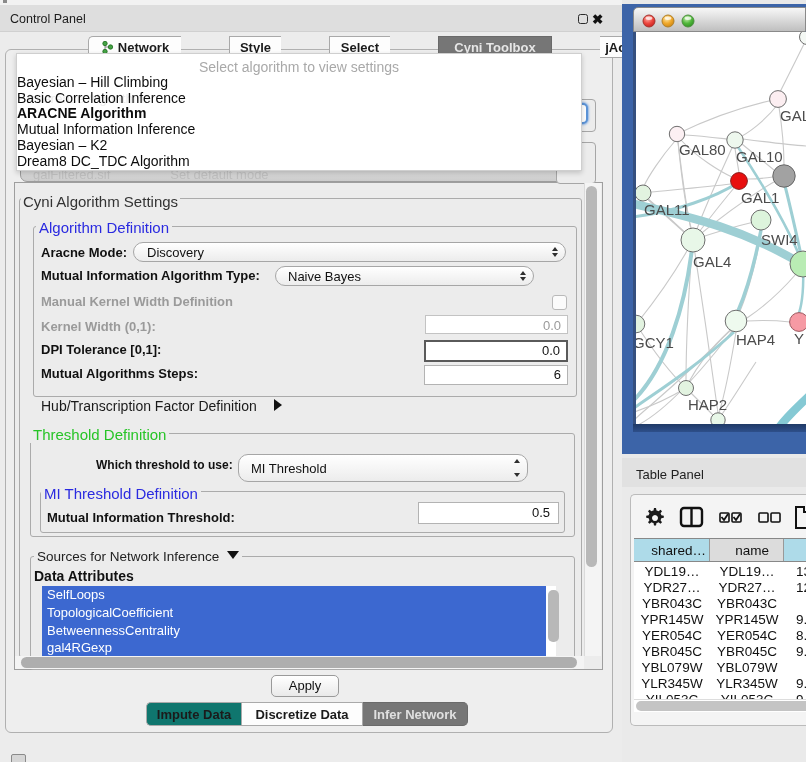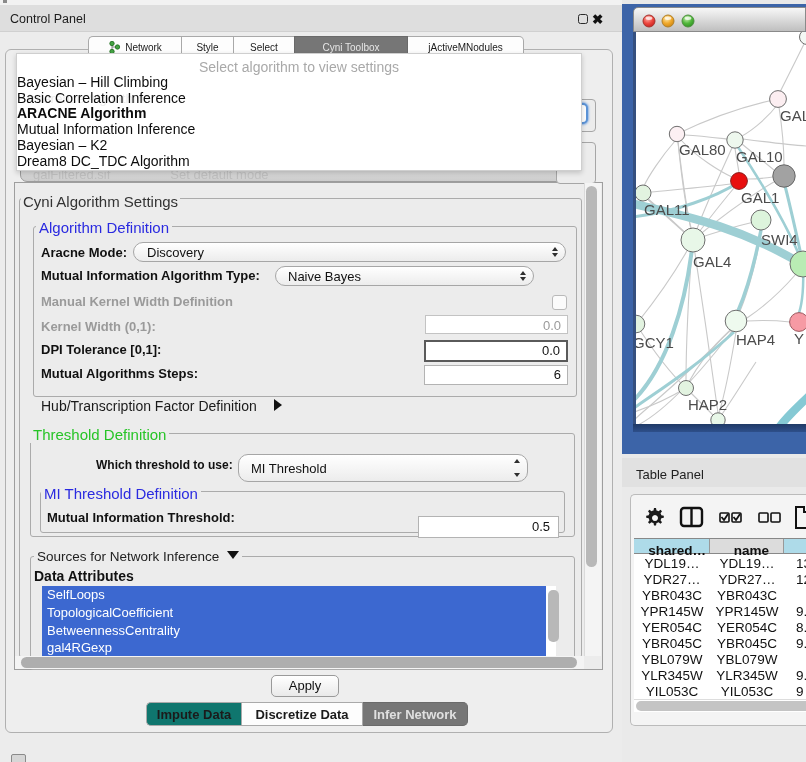--- a/index.html
+++ b/index.html
@@ -16,21 +16,21 @@
   <div class="abs" style="left:3px;top:0;width:4px;height:3px;background:#8a8a8a;"></div>
 
   <div class="abs" style="left:0;top:5px;width:622px;height:26px;background:#dedede;border-bottom:1px solid #d0d0d0;">
     <div class="abs" style="left:10px;top:7px;font-size:12.5px;color:#1c1c1c;">Control Panel</div>
     <div class="abs" style="left:578px;top:9px;width:8px;height:8px;border:1.5px solid #2a2a2a;border-radius:2.5px;"></div>
     <div class="abs" style="left:592px;top:6px;font-size:13.5px;font-weight:bold;color:#111;">✖</div>
   </div>
 
   <div class="abs" style="left:5px;top:49px;width:606px;height:682px;background:#eeeeee;border:1px solid #b0b0b0;border-radius:6px;"></div>
 
-  <div class="abs" style="left:88px;top:36px;height:22px;display:flex;font-size:10px;font-weight:normal;color:#1b1b1b;">
+  <div class="abs" style="left:88px;top:36px;height:22px;display:flex;font-size:13px;font-weight:bold;color:#1b1b1b;gap:48px;">
     <div style="box-sizing:border-box;width:93px;background:#fdfdfd;border:1px solid #a9a9a9;border-right:none;border-radius:5px 0 0 0;display:flex;align-items:center;justify-content:center;">
       <svg width="13" height="13" viewBox="0 0 13 13" style="margin-right:4px;">
         <line x1="4" y1="10" x2="4" y2="3" stroke="#888" stroke-width="1"></line>
         <line x1="4" y1="6" x2="9" y2="6" stroke="#888" stroke-width="1"></line>
         <circle cx="4" cy="2.5" r="2.2" fill="#44a344" stroke="#1c6b1c" stroke-width="0.8"></circle>
         <circle cx="9.5" cy="6" r="2.2" fill="#44a344" stroke="#1c6b1c" stroke-width="0.8"></circle>
         <circle cx="4" cy="10.5" r="2.2" fill="#44a344" stroke="#1c6b1c" stroke-width="0.8"></circle>
       </svg>
       Network</div>
     <div style="box-sizing:border-box;width:52px;background:#fdfdfd;border:1px solid #a9a9a9;border-right:none;display:flex;align-items:center;justify-content:center;">Style</div>
@@ -76,21 +76,21 @@
   <div class="abs" style="left:30px;top:433px;width:543px;height:102px;border:1px solid #ababab;border-radius:3px;"></div>
   <div class="abs" style="left:30px;top:426px;background:#ececec;padding:0 3px;font-size:15px;color:#27c427;">Threshold Definition</div>
   <div class="abs b" style="left:96px;top:458px;font-size:12px;color:#111;">Which threshold to use:</div>
   <div class="abs combo" style="left:238px;top:454px;width:290px;height:28px;">
     <span style="margin-left:12px;">MI Threshold</span>
   </div>
 
   <div class="abs" style="left:40px;top:491px;width:523px;height:40px;border:1px solid #ababab;border-radius:3px;"></div>
   <div class="abs" style="left:41px;top:485px;background:#ececec;padding:0 3px;font-size:15px;color:#2a2ae0;">MI Threshold Definition</div>
   <div class="abs b" style="left:47px;top:510px;font-size:13px;color:#111;">Mutual Information Threshold:</div>
-  <div class="abs" style="left:418px;top:516px;width:141px;height:22px;background:#fff;border:1px solid #b3b3b3;font-size:13px;color:#111;text-align:right;line-height:20px;padding-right:8px;box-sizing:border-box;">0.5</div>
+  <div class="abs" style="left:418px;top:502px;width:141px;height:22px;background:#fff;border:1px solid #b3b3b3;font-size:13px;color:#111;text-align:right;line-height:20px;padding-right:8px;box-sizing:border-box;">0.5</div>
 
   <div class="abs" style="left:30px;top:556px;width:543px;height:112px;border:1px solid #ababab;border-radius:3px;"></div>
   <div class="abs" style="left:34px;top:549px;background:#ececec;padding:0 3px;font-size:13.5px;color:#222;">Sources for Network Inference
     <span style="display:inline-block;width:0;height:0;border-top:8px solid #111;border-left:6.5px solid transparent;border-right:6.5px solid transparent;vertical-align:2px;margin-left:4px;"></span>
   </div>
   <div class="abs b" style="left:34px;top:568px;font-size:14px;color:#111;">Data Attributes</div>
 
   <div class="abs" style="left:42px;top:586px;width:514px;height:72px;background:#fff;">
     <div style="background:#3c68d0;color:#fff;font-size:13px;height:17.8px;line-height:17.8px;padding-left:5px;width:499px;">SelfLoops</div>
     <div style="background:#3c68d0;color:#fff;font-size:13px;height:17.8px;line-height:17.8px;padding-left:5px;width:499px;">TopologicalCoefficient</div>
@@ -262,21 +262,21 @@
     <rect x="92" y="10" width="9" height="9" rx="1"></rect>
     <path d="M 81.5,14 l 2.5,3 4,-6" stroke-width="1.8"></path>
     <path d="M 93.5,14 l 2.5,3 4,-6" stroke-width="1.8"></path>
     <rect x="119" y="10" width="9" height="9" rx="1"></rect>
     <rect x="131" y="10" width="9" height="9" rx="1"></rect>
     <path d="M 156,4 l 8,0 0,5 5,0 0,16 -13,0 z M 164,4 l 0,5 5,0" stroke-width="2"></path>
   </g>
 </svg>
 
 <div class="abs" style="left:634px;top:538px;width:172px;height:174px;background:#fff;overflow:hidden;">
-  <div style="display:flex;height:16px;border-top:1px solid #888;border-bottom:1px solid #888;box-sizing:border-box;font-size:13.5px;color:#111;font-weight:bold;">
+  <div style="display:flex;height:24px;border-top:1px solid #888;border-bottom:1px solid #888;box-sizing:border-box;font-size:13.5px;color:#111;">
     <div style="box-sizing:border-box;width:76px;background:#aedbe9;border-right:1px solid #999;text-align:right;padding-right:3px;line-height:23px;">shared…</div>
     <div style="box-sizing:border-box;width:74px;background:#dcdcdc;border-right:1px solid #999;text-align:right;padding-right:14px;line-height:23px;">name</div>
     <div style="width:22px;background:#aedbe9;"></div>
   </div>
   <div id="rows" style="font-size:13.5px;color:#111;padding-top:2px;">
       <div style="display:flex;height:16px;line-height:16px;">
         <div style="width:76px;text-align:center;">YDL19…</div>
         <div style="width:74px;text-align:center;">YDL19…</div>
         <div style="width:22px;padding-left:12px;box-sizing:border-box;">13</div>
       </div>

